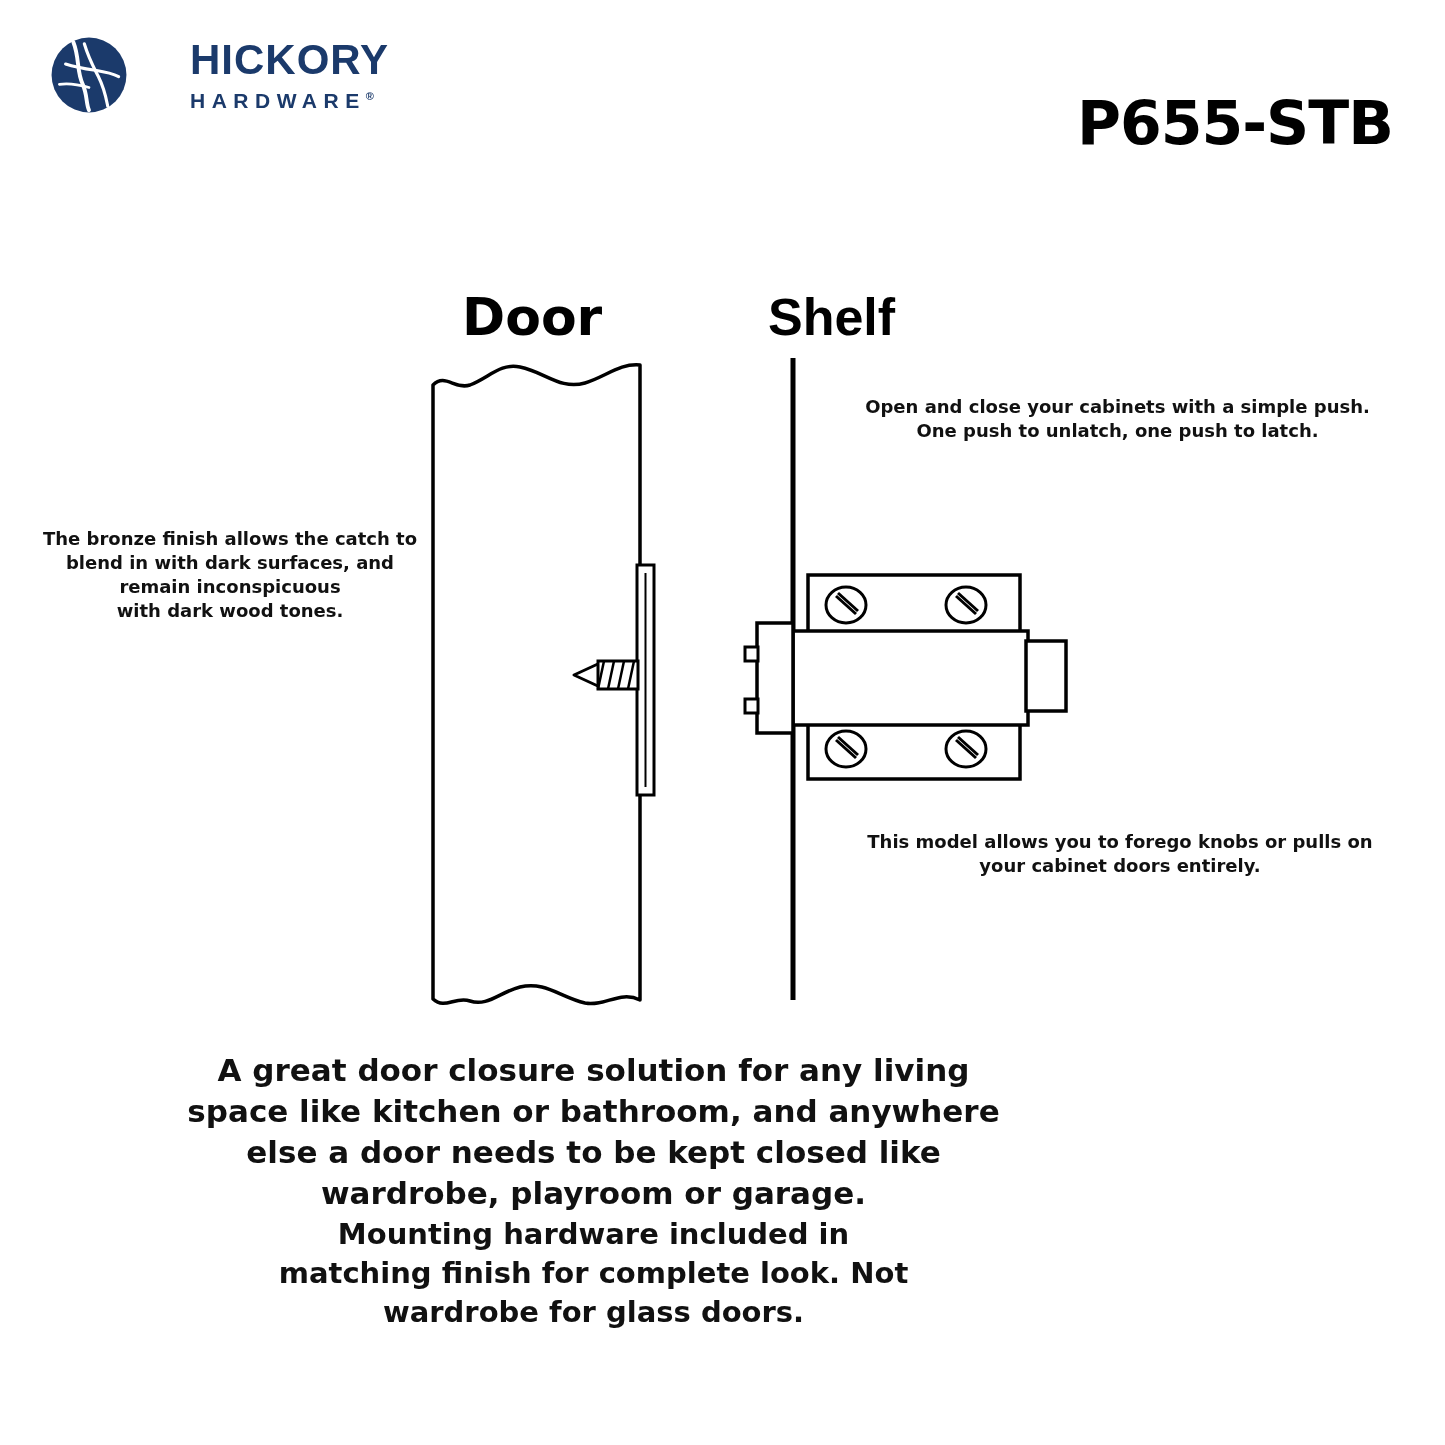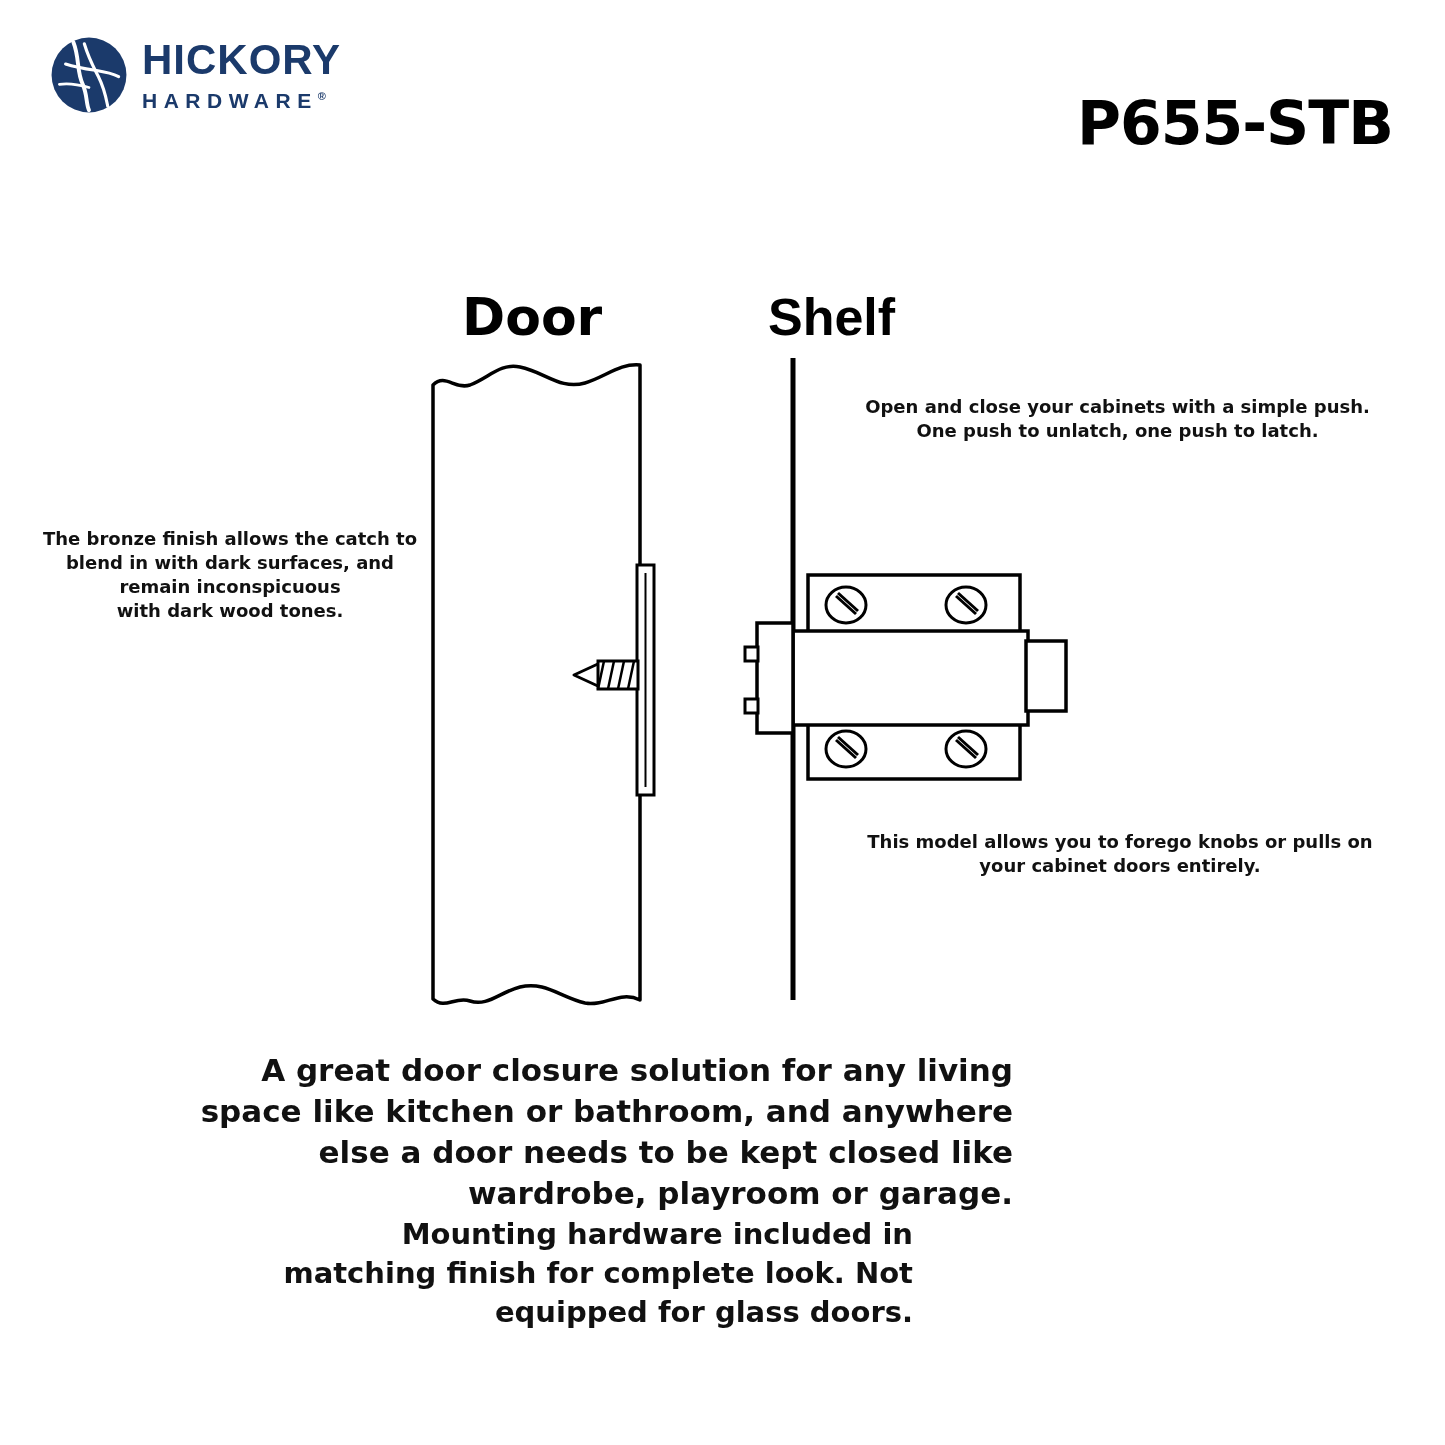--- a/index.html
+++ b/index.html
@@ -22,20 +22,21 @@
     top: 0; left: 0;
     width: 1445px;
     height: 150px;
   }
   .logo-wrap {
     position: absolute;
     left: 50px;
     top: 36px;
     display: flex;
     align-items: center;
+    gap: 48px;
   }
   .logo-mark {
     width: 78px;
     height: 78px;
     flex: 0 0 78px;
   }
   .logo-text {
     margin-left: 14px;
     line-height: 1;
   }
@@ -127,23 +128,23 @@
 
   .art {
     position: absolute;
     left: 0;
     top: 0;
   }
 
   
   .bottom-block {
     position: absolute;
-    left: 0;
+    left: 12px;
     width: 1163px;
-    text-align: right;
+    text-align: center;
     font-family: "DejaVu Sans", sans-serif;
     font-weight: bold;
     color: #111;
   }
   .para-1 {
     top: 1050px;
     font-size: 31px;
     line-height: 1.32;
   }
   .para-2 {
@@ -248,13 +249,13 @@
         <ellipse cx="966" cy="494" rx="20" ry="18" fill="#ffffff" stroke="#000000" stroke-width="3"></ellipse>
         <line x1="956" y1="485" x2="976" y2="503" stroke="#000000" stroke-width="3"></line>
         <line x1="958" y1="482" x2="978" y2="500" stroke="#000000" stroke-width="3"></line>
       </g>
     </g>
 
   </svg>
 </div>
 
 <div class="bottom-block para-1" style="padding:0 150px; box-sizing:border-box;">A great door closure solution for any living space like kitchen or bathroom, and anywhere else a door needs to be kept closed like wardrobe, playroom or garage.</div>
-<div class="bottom-block para-2" style="padding:0 250px; box-sizing:border-box;">Mounting hardware included in matching finish for complete look. Not equipped for glass doors.</div>
+<div class="bottom-block para-2" style="padding:0 250px; box-sizing:border-box;">Mounting hardware included in matching finish for complete look. Not wardrobe for glass doors.</div>
 
 </body></html>

